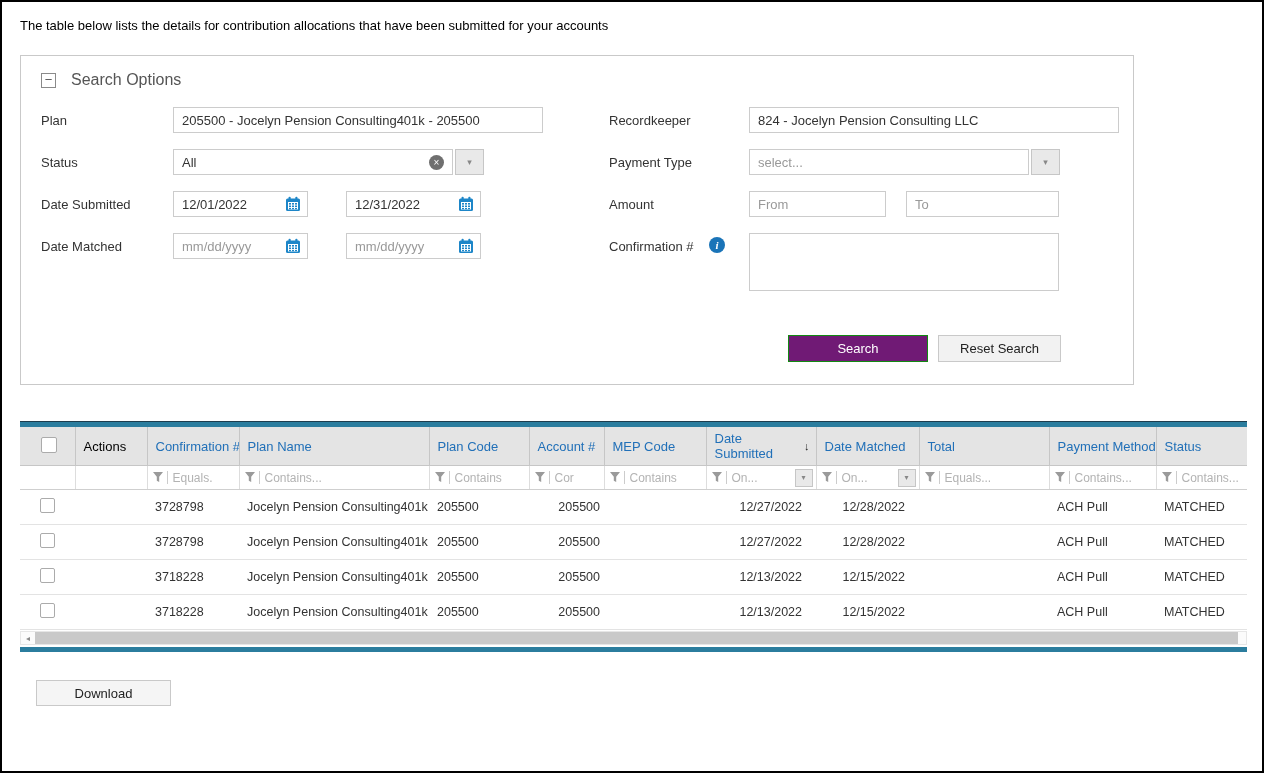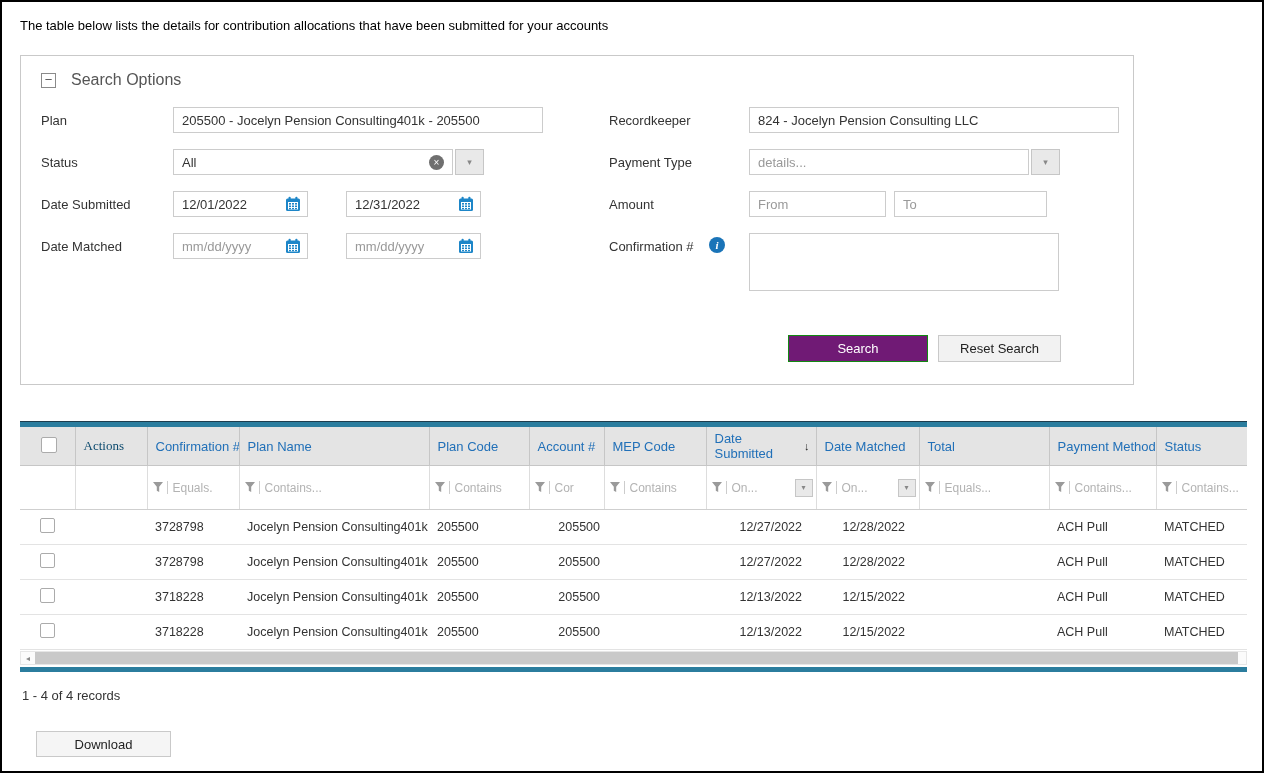--- a/index.html
+++ b/index.html
@@ -42,45 +42,45 @@
   .clear-icon { width: 15px; height: 15px; border-radius: 50%; background: #6f6f6f; color: #fff;
     font-size: 10px; line-height: 15px; text-align: center; cursor: pointer; flex: none; }
   .dd-btn { width: 29px; height: 26px; margin-left: 2px; background: #e9e9e9; border: 1px solid #c6c6c6;
     color: #888; font-size: 9px; display: flex; align-items: center; justify-content: center; cursor: pointer; }
 
   .date-input { width: 135px; justify-content: space-between; padding: 0 6px 0 8px; }
   .date-gap { margin-left: 38px; }
   .cal-icon { flex: none; cursor: pointer; display: flex; }
 
   .amt-from { width: 137px; }
-  .amt-to { width: 153px; margin-left: 8px; }
+  .amt-to { width: 153px; margin-left: 20px; }
   .conf-area { width: 310px; height: 58px; border: 1px solid #ccc; background: #fff; resize: none; }
 
   .btn-row { position: absolute; bottom: 22px; right: 72px; display: flex; gap: 10px; }
   .btn { height: 27px; font-size: 13px; display: flex; align-items: center; justify-content: center; cursor: pointer; }
   .btn-search { width: 140px; background: #701a75; border: 1px solid #128812; color: #fff; }
   .btn-reset { width: 123px; background: #f2f2f2; border: 1px solid #c9c9c9; color: #222; }
 
   
   .grid-wrap { margin-top: 36px; width: 1227px; }
   .teal-top { height: 6px; background: #2b7d9e; border-top: 1px solid #1d3d4d; }
   table { border-collapse: collapse; table-layout: fixed; width: 1227px; }
   th.hdr { background: #e4e4e4; border-right: 1px solid #c6c6c6; border-bottom: 1px solid #c6c6c6;
     color: #2170b8; font-weight: normal; font-size: 13px; text-align: left; padding: 4px 4px 4px 8px; height: 38px;
     vertical-align: middle; }
-  th.hdr.dark { color: #0c4a6e; font-family: Liberation Serif, serif; }
+  th.hdr.dark { color: #000000; }
   th.hdr.nowrap { white-space: nowrap; overflow: hidden; }
   .hdr-flex { display: flex; align-items: center; justify-content: space-between; }
   .sort-arrow { color: #222; font-size: 11px; padding-right: 2px; }
   .cb { width: 15px; height: 15px; background: #fff; border: 1px solid #ababab; border-radius: 2px;
     display: inline-block; cursor: pointer; }
   th .cb { width: 16px; height: 16px; }
   td.chk { text-align: center; }
 
-  td.filt { border-right: 1px solid #ddd; border-bottom: 1px solid #cfcfcf; height: 24px; padding: 12px 3px;
+  td.filt { border-right: 1px solid #ddd; border-bottom: 1px solid #cfcfcf; height: 24px; padding: 2px 3px;
     background: #fff; }
   .fbox { display: flex; align-items: center; height: 19px; overflow: hidden; }
   .funnel { flex: none; display: flex; margin: 0 4px 0 2px; }
   .fdiv { flex: none; width: 1px; height: 13px; background: #ccc; margin-right: 5px; }
   .fph { color: #b3b3b3; font-size: 12px; white-space: nowrap; overflow: hidden; flex: 1; }
   .fdd { flex: none; width: 18px; height: 18px; background: #e9e9e9; border: 1px solid #c6c6c6; color: #888;
     font-size: 8px; display: flex; align-items: center; justify-content: center; cursor: pointer; }
 
   td.cell { border-bottom: 1px solid #e3e3e3; font-size: 12.5px; color: #333; padding: 8px 8px; height: 29px;
     white-space: nowrap; overflow: hidden; background: #fff; }
@@ -239,21 +239,21 @@
           <span class="f-label">Recordkeeper</span>
           <div class="txt wide">
             <span>824 - Jocelyn Pension Consulting LLC</span>
           </div>
         </div>
 
         <div class="f-row">
           <span class="f-label">Payment Type</span>
           <div class="combo">
             <div class="txt combo-input">
-              <span class="placeholder">details...</span>
+              <span class="placeholder">select...</span>
             </div>
             <div class="dd-btn">
               <span>▾</span>
             </div>
           </div>
         </div>
 
         <div class="f-row">
           <span class="f-label">Amount</span>
           <div class="txt amt-from">
@@ -496,17 +496,16 @@
       </tbody>
     </table>
 
     <div class="hscroll">
       <span class="scroll-arrow">◂</span>
       <span class="scroll-thumb"></span>
     </div>
     <div class="teal-bottom"></div>
   </div>
 
-  <div class="records">1 - 4 of 4 records</div>
 
   <button class="btn-download">Download</button>
 
 </div>
 
 </body></html>

